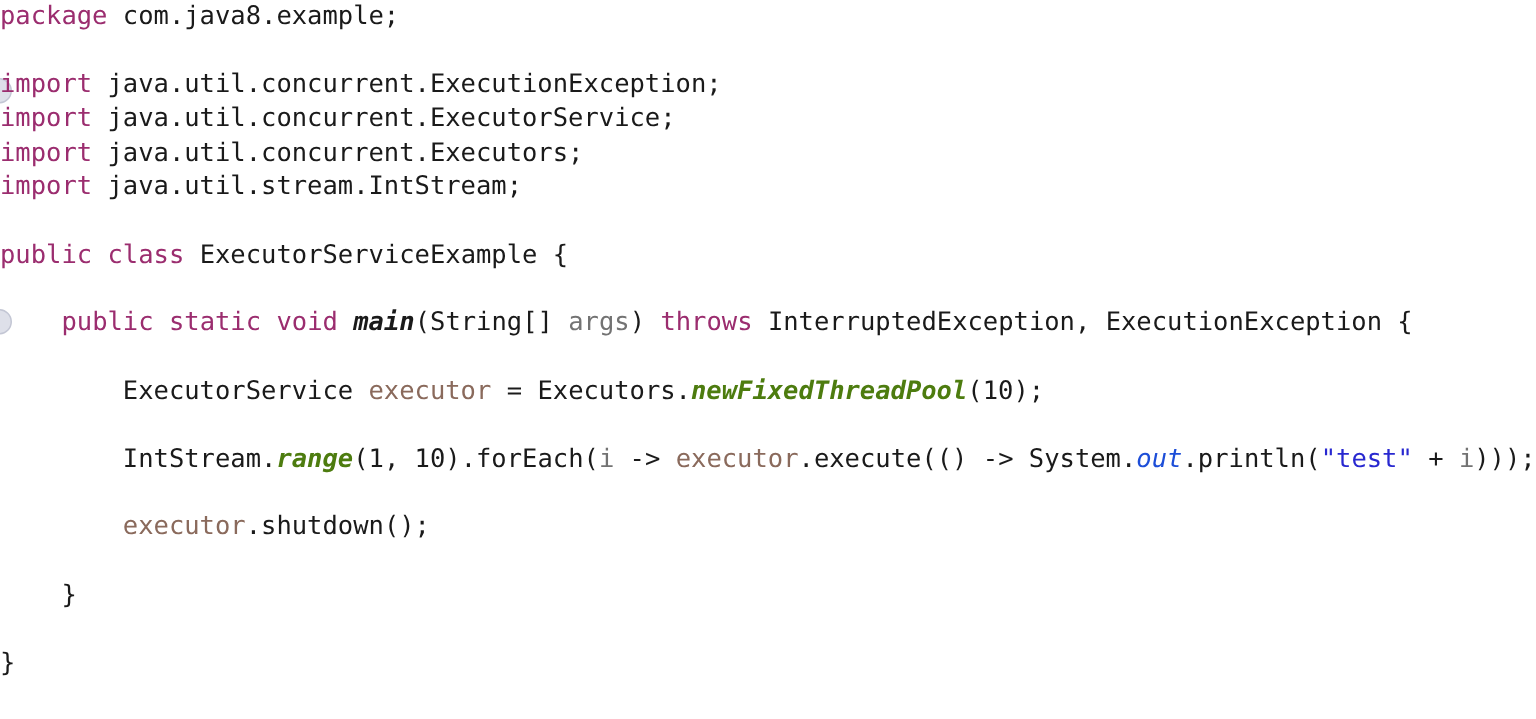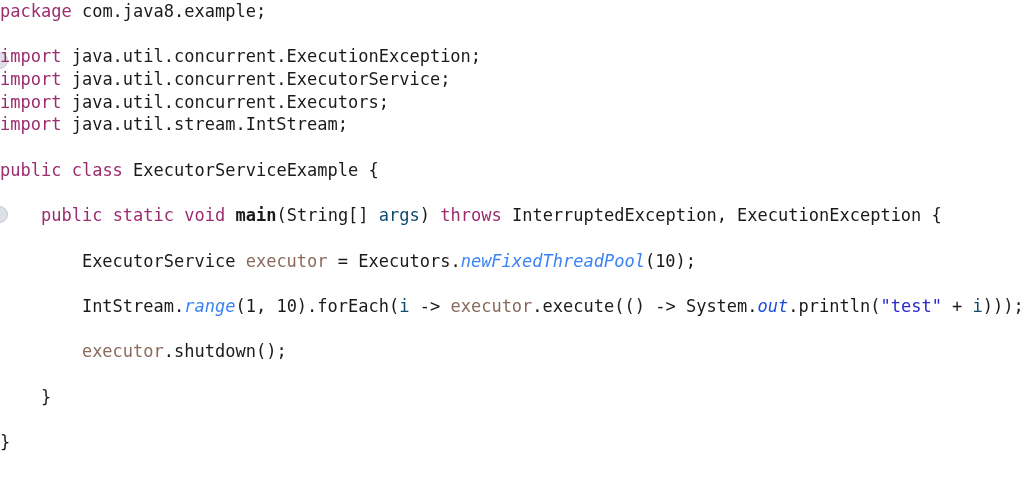--- a/index.html
+++ b/index.html
@@ -54,26 +54,26 @@
     -webkit-font-smoothing: antialiased;
   }
   .line {
     height: 22.7px;
     white-space: pre;
   }
   .kw       { color: #9b2d6f; }
   .plain    { color: #1a1a1a; }
   .type     { color: #1a1a1a; margin-top: 48px; }
   .var      { color: #8a6a5c; }
-  .param    { color: #0c4a6e; }
+  .param    { color: #737373; }
   .str      { color: #2828d0; }
   .field    { color: #1d4ed8; font-style: italic; }
-  .smeth    { color: #3b82f6; font-style: italic; }
+  .smeth    { color: #4d7c0f; font-style: italic; font-weight: bold; }
   .meth     { color: #1a1a1a; margin-top: 12px; }
-  .bold     { font-weight: 700; }
+  .bold     { font-weight: 700; font-style: italic; }
   .punct    { color: #1a1a1a; }
 </style>
 </head>
 <body>
 
 <div id="editor">
 
   <div class="gutter">
     <div class="marker" style="top:52px;"></div>
     <div class="marker" style="top:206px;"></div>

